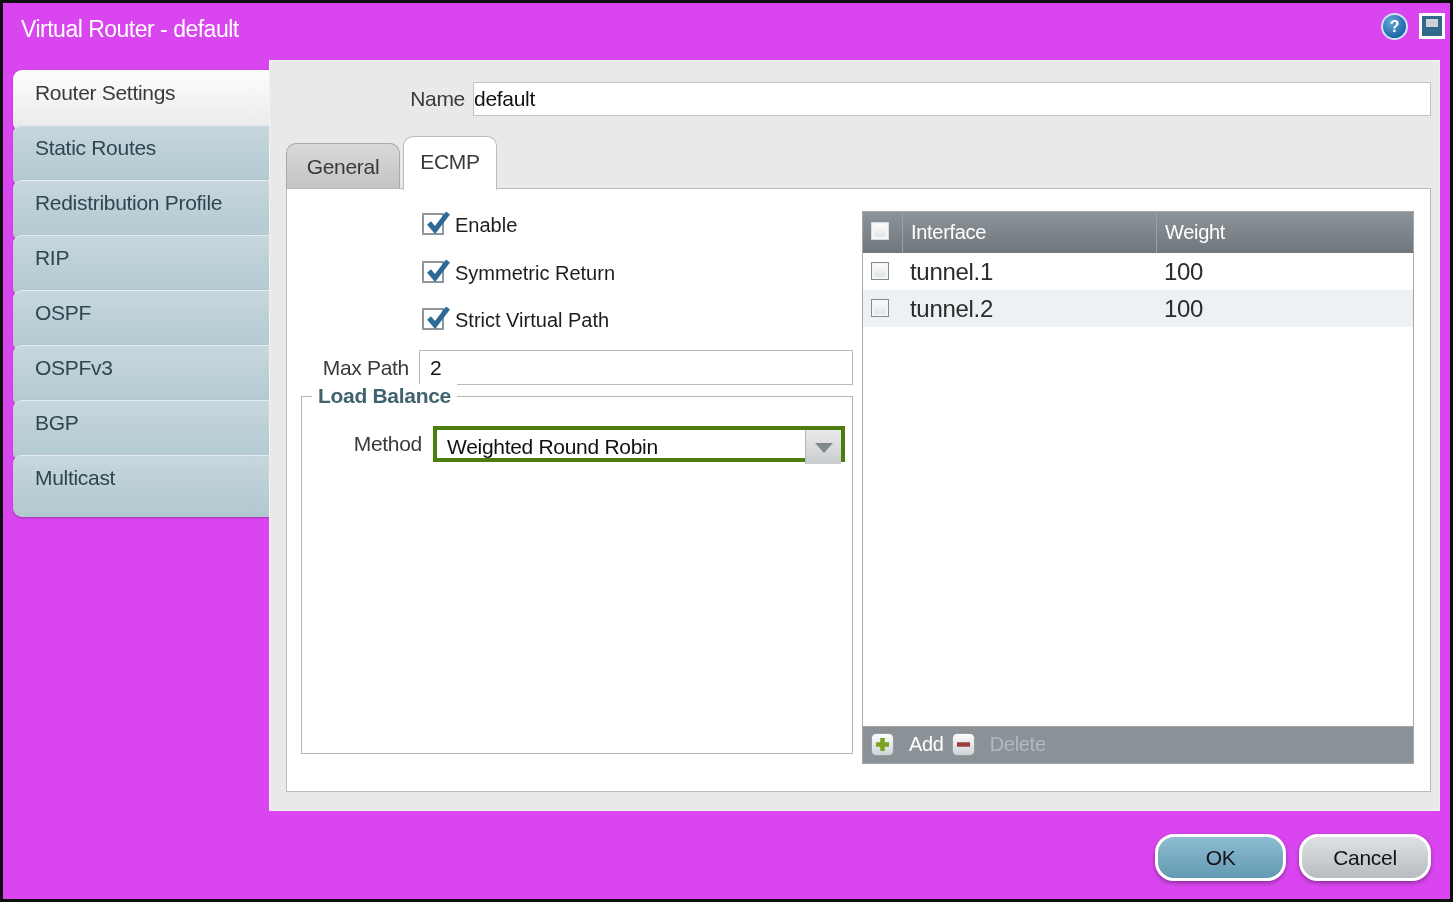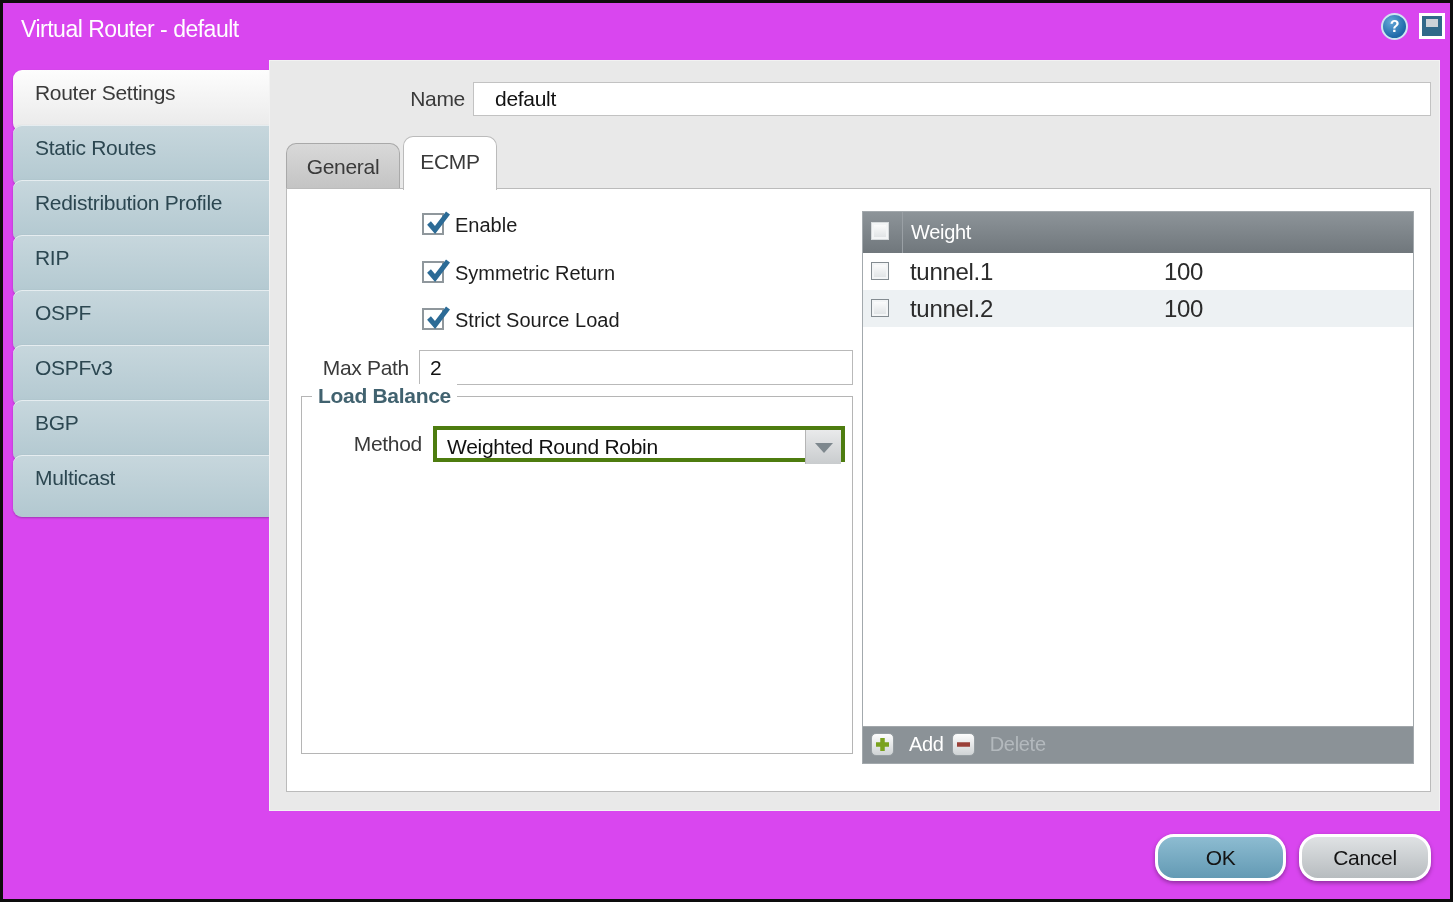--- a/index.html
+++ b/index.html
@@ -33,21 +33,21 @@
                       color:#3a3a3a; width:258px; box-shadow:0 1px 2px rgba(0,0,0,.25); }
 
   
   .main-panel { position:absolute; left:266px; top:57px; width:1171px; height:751px;
                 background:#e9e9e9; box-shadow:inset 0 0 0 1px #f2f2f2; }
 
   .name-label { position:absolute; left:340px; top:79px; width:122px; height:33px;
                 line-height:33px; text-align:right; font-size:21px; color:#3a3a3a; }
   .name-input { position:absolute; left:470px; top:79px; width:958px; height:34px;
                 background:#fff; border:1px solid #c2c2c2; font-size:21px;
-                color:#111; padding:0 21px; font-family:inherit; letter-spacing:-0.3px; }
+                color:#111; padding:0 0; font-family:inherit; letter-spacing:-0.3px; }
 
   
   .tab { position:absolute; cursor:pointer; text-align:center; font-size:21px;
          color:#3a3a3a; border-radius:10px 10px 0 0; }
   .tab.inactive { left:283px; top:140px; width:114px; height:46px; line-height:46px;
                   background:linear-gradient(#d9d9d9,#c3c3c3);
                   border:1px solid #a9a9a9; border-bottom:none; z-index:1; }
   .tab.active { left:400px; top:133px; width:94px; height:54px; line-height:50px;
                 background:#fff; border:1px solid #bbb; border-bottom:none; z-index:3; }
 
@@ -169,21 +169,21 @@
           </svg>
       </div>
       <div class="cb-label">Symmetric Return</div>
     </div>
     <div class="cb-row" style="top:119px">
       <div class="cb-box checked">
         <svg width="26" height="26" viewBox="0 0 26 26">
             <path d="M4 13 l6 7 L23 3" stroke="#2c6b96" stroke-width="5" fill="none"></path>
           </svg>
       </div>
-      <div class="cb-label">Strict Source Load</div>
+      <div class="cb-label">Strict Virtual Path</div>
     </div>
 
     <div class="maxpath-label">Max Path</div>
     <input class="maxpath-input" value="2" style="">
 
     <div class="lb-fieldset">
       <div class="lb-legend">Load Balance</div>
       <div class="method-label">Method</div>
       <div class="method-select">
         <div class="method-value">Weighted Round Robin</div>
@@ -191,20 +191,21 @@
           <div class="arrow"></div>
         </div>
       </div>
     </div>
 
     <div class="iface-table">
       <div class="t-header">
         <div>
             <div class="small-cb"></div>
           </div>
+        <div class="hcell">Interface</div>
         <div class="hcell">Weight</div>
       </div>
       <div class="t-row">
         <div>
             <div class="small-cb"></div>
           </div>
         <div class="cell">tunnel.1</div>
         <div class="cell">100</div>
       </div>
       <div class="t-row alt">

